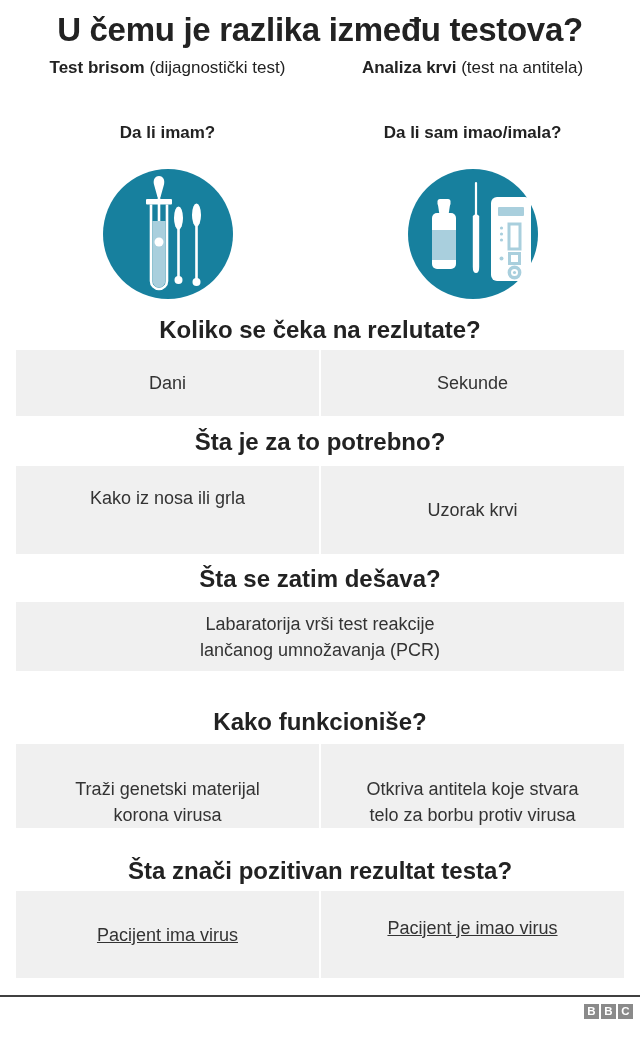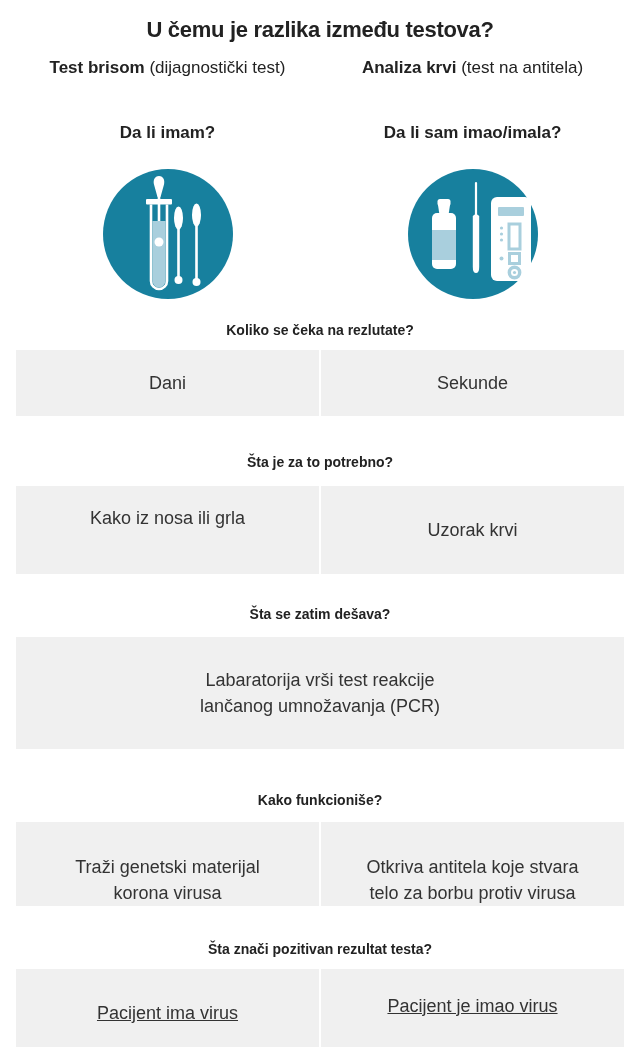--- a/index.html
+++ b/index.html
@@ -12,55 +12,55 @@
     --logo-gray:#8a8a8a;
   }
   *{margin:0;padding:0;box-sizing:border-box;}
   html,body{background:#fff;}
   body{
     width:640px;height:1047px;position:relative;overflow:hidden;
     font-family:"Liberation Sans","DejaVu Sans",sans-serif;
     color:var(--text-dark);
   }
   .title{
-    padding-top:13px;font-size:22px;font-weight:bold;line-height:33px;
+    padding-top:13px;font-size:33px;font-weight:bold;line-height:33px;
     text-align:center;letter-spacing:-0.3px;
   }
   .row{display:flex;gap:2px;padding:0 16px;}
   .col{flex:1;text-align:center;}
   .col-name-row{margin-top:11px;}
   .col-name-row .col{font-size:17px;line-height:21px;}
   .col-name{font-weight:bold;}
   .col-sub{font-weight:normal;}
   .col-q-row{margin-top:12px;}
   .col-q-row .col{font-size:17px;line-height:21px;font-weight:bold;margin-top:32px;}
   .icons-row{margin-top:26px;}
   .icon-col{flex:1;display:flex;justify-content:center;}
   .sec-head{
-    font-size:14px;line-height:22px;font-weight:bold;text-align:center;
+    font-size:24px;line-height:22px;font-weight:bold;text-align:center;
   }
   .s1 .sec-head{margin-top:20px;}
-  .s2 .sec-head{margin-top:35px;}
-  .s3 .sec-head{margin-top:29px;}
+  .s2 .sec-head{margin-top:15px;}
+  .s3 .sec-head{margin-top:14px;}
   .s4 .sec-head{margin-top:40px;}
   .s5 .sec-head{margin-top:32px;}
   .boxes{margin-top:9px;}
   .s2 .boxes{margin-top:13px;}
   .s3 .boxes{margin-top:12px;}
   .s4 .boxes{margin-top:11px;}
   .box{
     flex:1;background:var(--box-bg);
     display:flex;align-items:center;justify-content:center;
     font-size:18px;line-height:26px;color:var(--box-text);
     text-align:center;padding:0 4px;
   }
   .box span{display:block;white-space:pre-line;position:relative;}
   .s1 .box{height:66px;}
   .s2 .box{height:88px;}
-  .s3 .box{height:112px;}
+  .s3 .box{height:69px;}
   .s4 .box{height:84px;align-items:flex-end;}
   .s5 .box{height:87px;text-decoration:underline;}
   .lift-12{top:-12px;}
   .lift-7{top:-7px;}
   .divider{margin-top:17px;width:100%;border-top:2px solid var(--divider);}
   .logo-row{margin-top:7px;display:flex;gap:2px;justify-content:flex-end;padding-right:7px;}
   .logo-blk{
     width:15px;height:15px;background:var(--logo-gray);color:#fff;
     font-weight:bold;font-size:11.5px;line-height:15px;text-align:center;
   }

